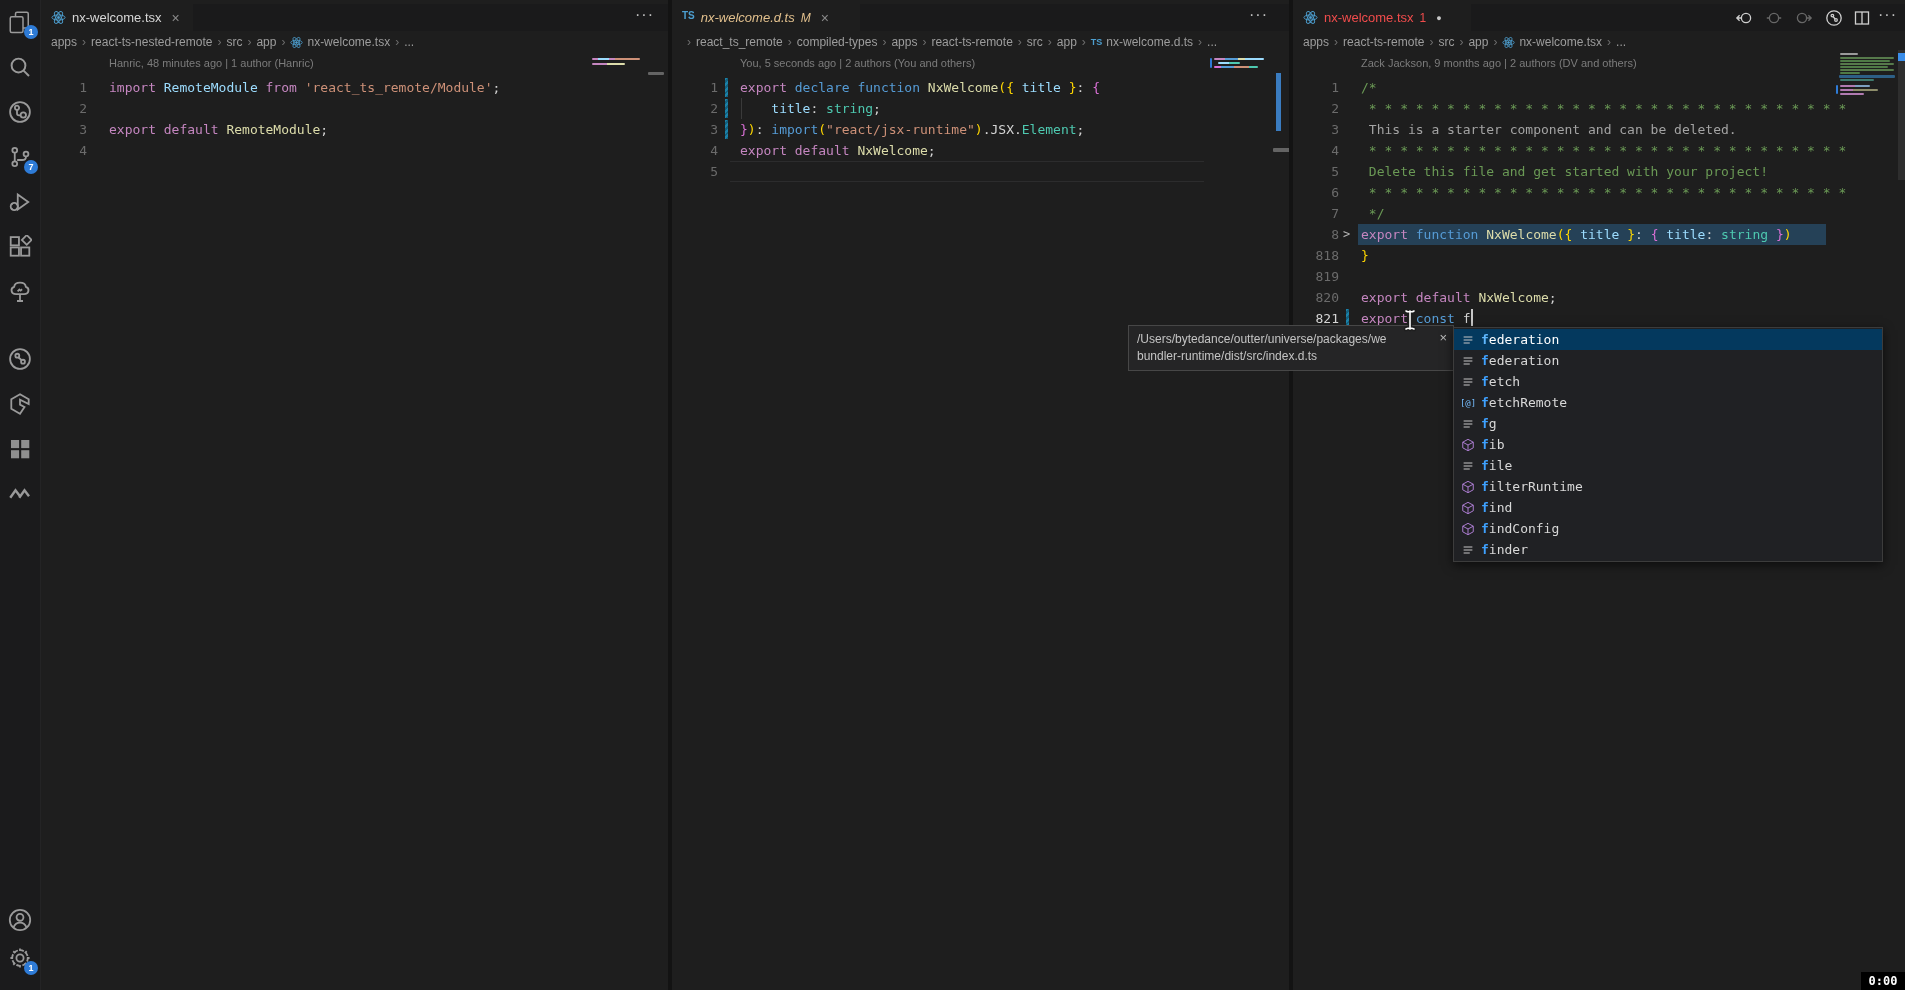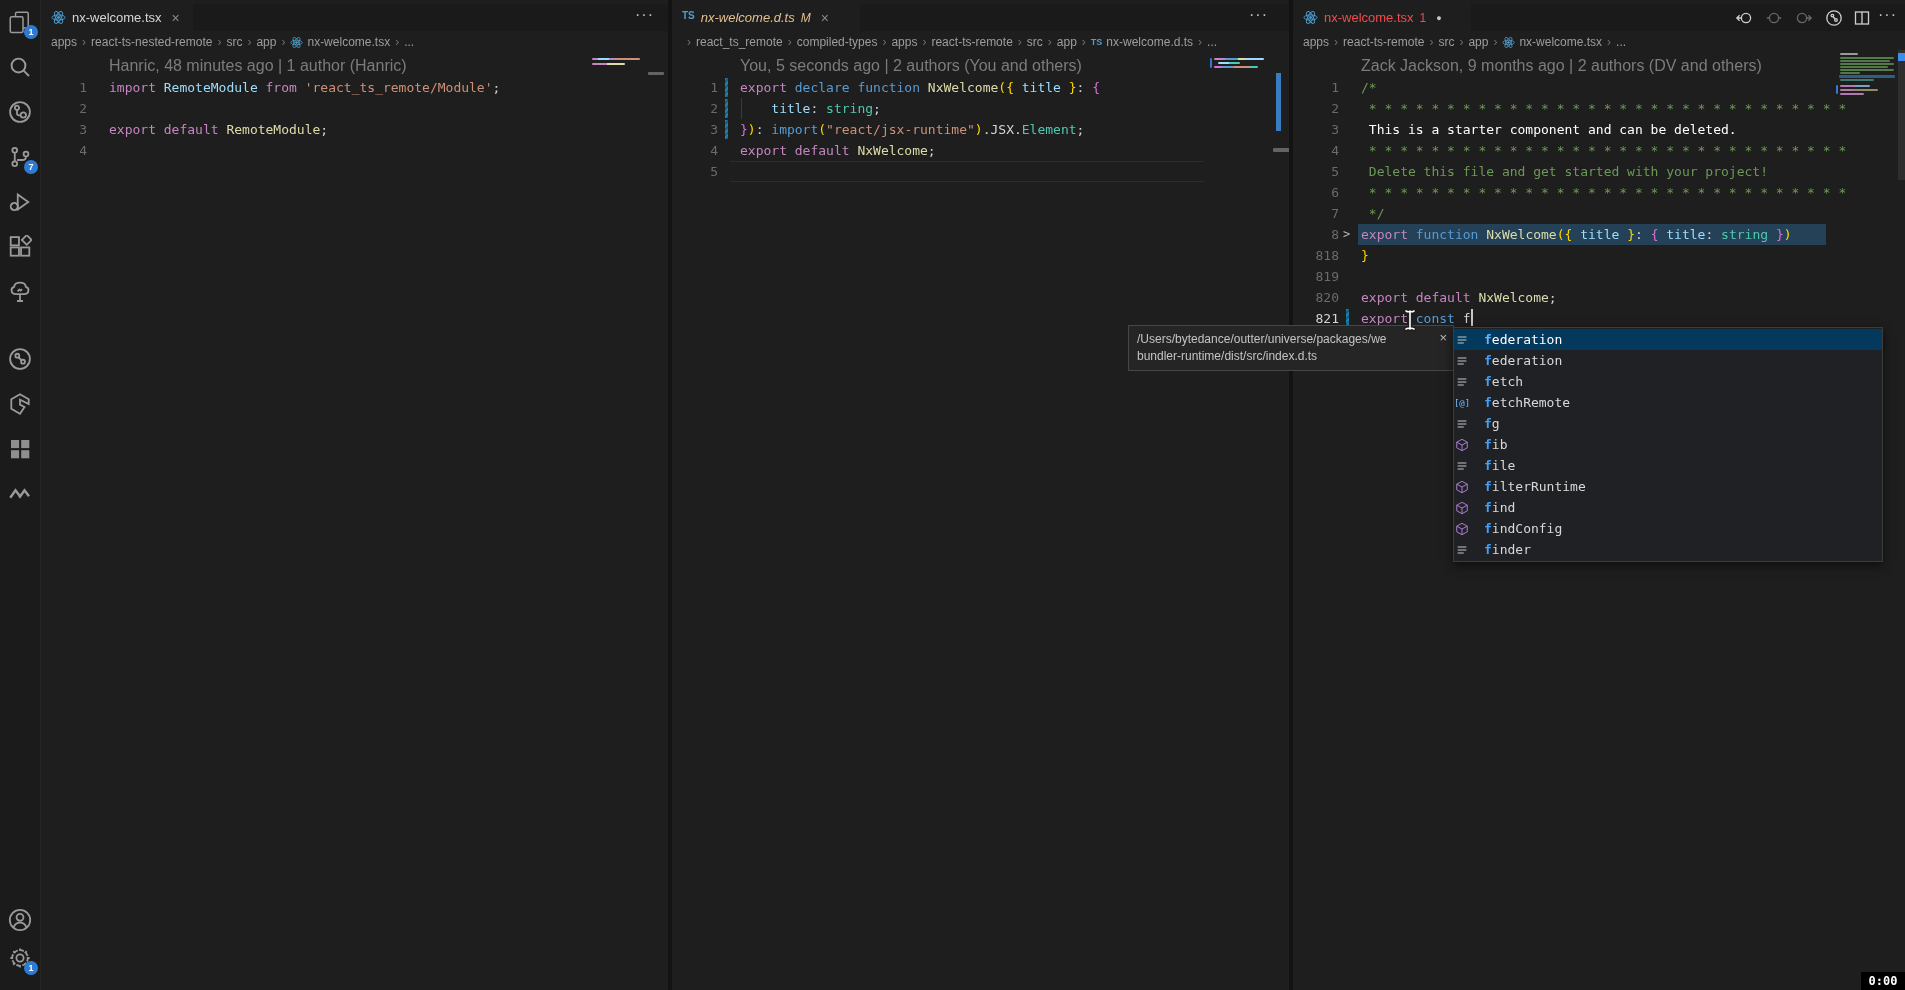--- a/index.html
+++ b/index.html
@@ -26,21 +26,21 @@
   .tsic{color:#4d9fd0;font-size:10px;font-weight:bold;font-family:"Liberation Sans",sans-serif;width:auto;}
   .tabclose{color:#8a8a8a;font-size:14px;margin-left:4px;cursor:pointer;}
   .tab-dirty{color:#c8c8c8;font-size:9px;margin-left:4px;}
   .more{position:absolute;top:2px;font-size:16px;color:#c0c0c0;letter-spacing:1px;cursor:pointer;}
   .breadcrumb{position:absolute;left:0;top:27px;right:0;height:22px;display:flex;align-items:center;
     padding-left:10px;font-size:12px;color:#9d9d9d;white-space:nowrap;overflow:hidden;}
   .bc-sep{margin:0 5px;color:#6e6e6e;}
   .crumb{display:inline-flex;align-items:center;gap:4px;cursor:pointer;}
   .bc-ic svg{width:13px;height:13px;display:block;}
   .bc-ic.ts{color:#4d9fd0;font-size:9px;font-weight:bold;}
-  .blame{position:absolute;top:53px;font-size:16px;color:#7c7c7c;white-space:nowrap;}
+  .blame{position:absolute;top:53px;font-size:11px;color:#7c7c7c;white-space:nowrap;}
   
   .lines{position:absolute;left:0;top:0;right:0;bottom:0;font-family:"DejaVu Sans Mono","Liberation Mono",monospace;font-size:13px;}
   .line{position:absolute;left:0;right:0;height:21px;line-height:21px;}
   .lnum{position:absolute;left:0;width:46px;text-align:right;color:#6b6b6b;}
   .lnum.active{color:#d5d5d5;}
   .gitmod{position:absolute;left:53px;top:1px;bottom:1px;width:3px;
     background:repeating-linear-gradient(135deg,#1b81a8 0 2px,#13607e 2px 4px);}
   .fold{position:absolute;left:50px;color:#b5b5b5;font-size:12px;cursor:pointer;}
   .codetext{position:absolute;left:68px;white-space:pre;color:#d4d4d4;}
   .codetext.hl{background:#254157;padding:0 34px 0 3px;margin-left:-3px;}
@@ -49,21 +49,21 @@
   .iguide{position:absolute;left:69px;top:0;bottom:0;border-left:1px solid #3a3a3a;}
   
   .eact{position:absolute;top:5px;width:18px;height:18px;color:#cfcfcf;}
   .eact.dim{color:#686868;}
   .eact svg{width:18px;height:18px;display:block;}
   
   .mmrow{position:absolute;height:2px;border-radius:1px;}
   
   #suggest{position:absolute;left:1453px;top:327px;width:428px;background:#202124;border:1px solid #3c3c3c;
     box-shadow:0 3px 10px rgba(0,0,0,.6);padding:1px 0;z-index:30;}
-  .srow{position:relative;height:21px;display:flex;align-items:center;gap:14px;padding-left:0;
+  .srow{position:relative;height:21px;display:flex;align-items:center;gap:5px;padding-left:6px;
     font-family:"DejaVu Sans Mono","Liberation Mono",monospace;font-size:13px;color:#d8d8d8;cursor:pointer;}
   .srow.sel{background:#04395e;color:#ffffff;}
   .sic{width:16px;height:16px;display:inline-flex;align-items:center;justify-content:center;flex:none;}
   .sic svg{width:14px;height:14px;display:block;}
   .sic.ref{color:#75beff;font-size:9px;font-family:"DejaVu Sans Mono",monospace;}
   .match{color:#3ea1ff;font-weight:bold;}
   .srow.sel .match{color:#5fb8ff;}
   
   #stooltip{position:absolute;left:1128px;top:325px;width:326px;height:46px;background:#252526;border:1px solid #474747;
     box-sizing:border-box;z-index:29;font-size:12px;color:#c4c4c4;padding:5px 8px;line-height:17px;}
@@ -426,21 +426,21 @@
         <div class="line" style="top: 73px;">
           <span class="lnum">1</span>
           <span class="codetext"><span style="color: rgb(106, 153, 85);">/*</span></span>
         </div>
         <div class="line" style="top: 94px;">
           <span class="lnum">2</span>
           <span class="codetext"><span style="color: rgb(106, 153, 85);"> * * * * * * * * * * * * * * * * * * * * * * * * * * * * * * *</span></span>
         </div>
         <div class="line" style="top: 115px;">
           <span class="lnum">3</span>
-          <span class="codetext"><span style="color: #ffffff;"> This is a starter component and can be deleted.</span></span>
+          <span class="codetext"><span style="color: #a3a3a3;"> This is a starter component and can be deleted.</span></span>
         </div>
         <div class="line" style="top: 136px;">
           <span class="lnum">4</span>
           <span class="codetext"><span style="color: rgb(106, 153, 85);"> * * * * * * * * * * * * * * * * * * * * * * * * * * * * * * *</span></span>
         </div>
         <div class="line" style="top: 157px;">
           <span class="lnum">5</span>
           <span class="codetext"><span style="color: rgb(106, 153, 85);"> Delete this file and get started with your project!</span></span>
         </div>
         <div class="line" style="top: 178px;">

